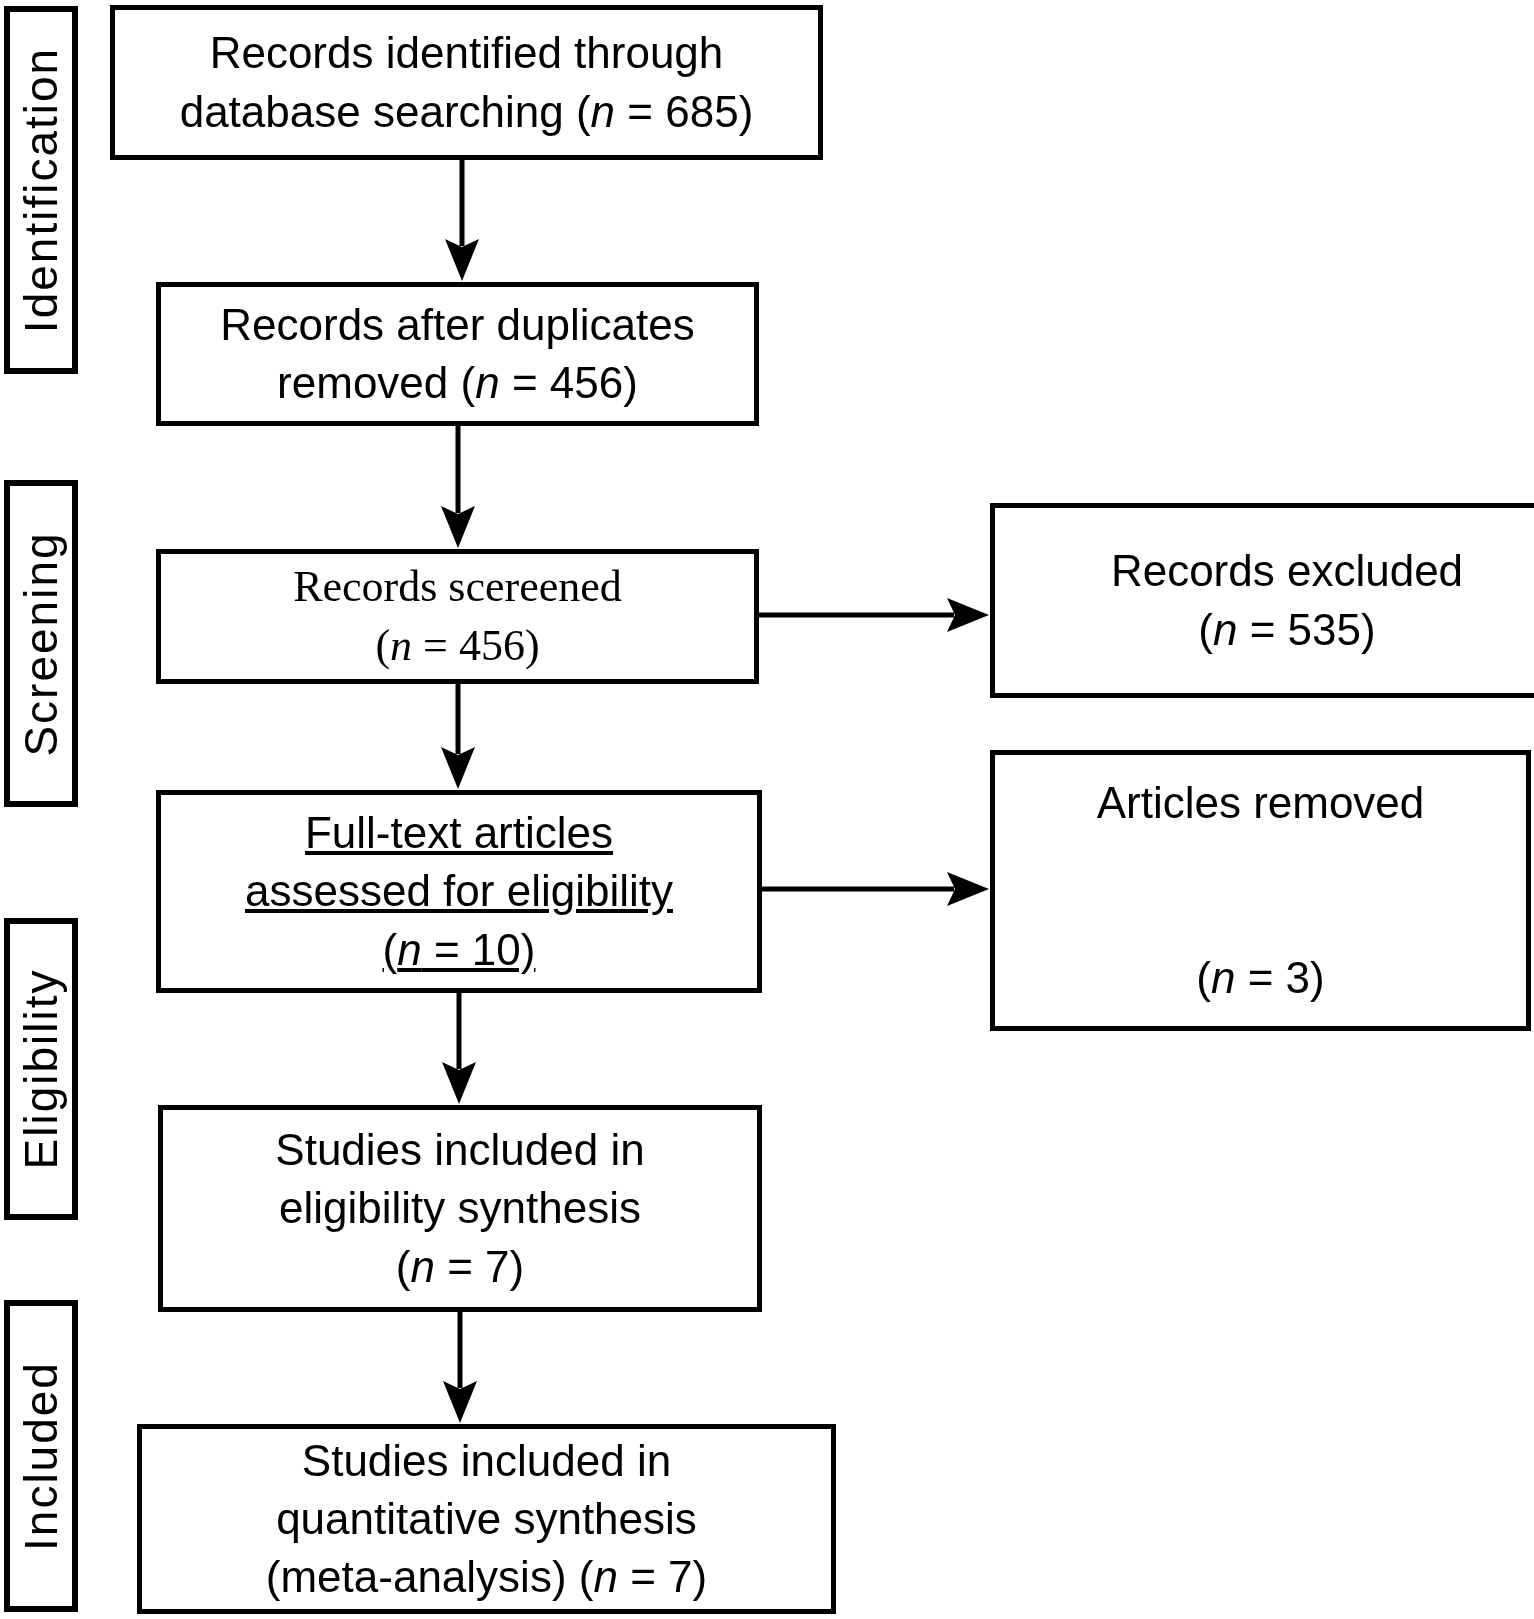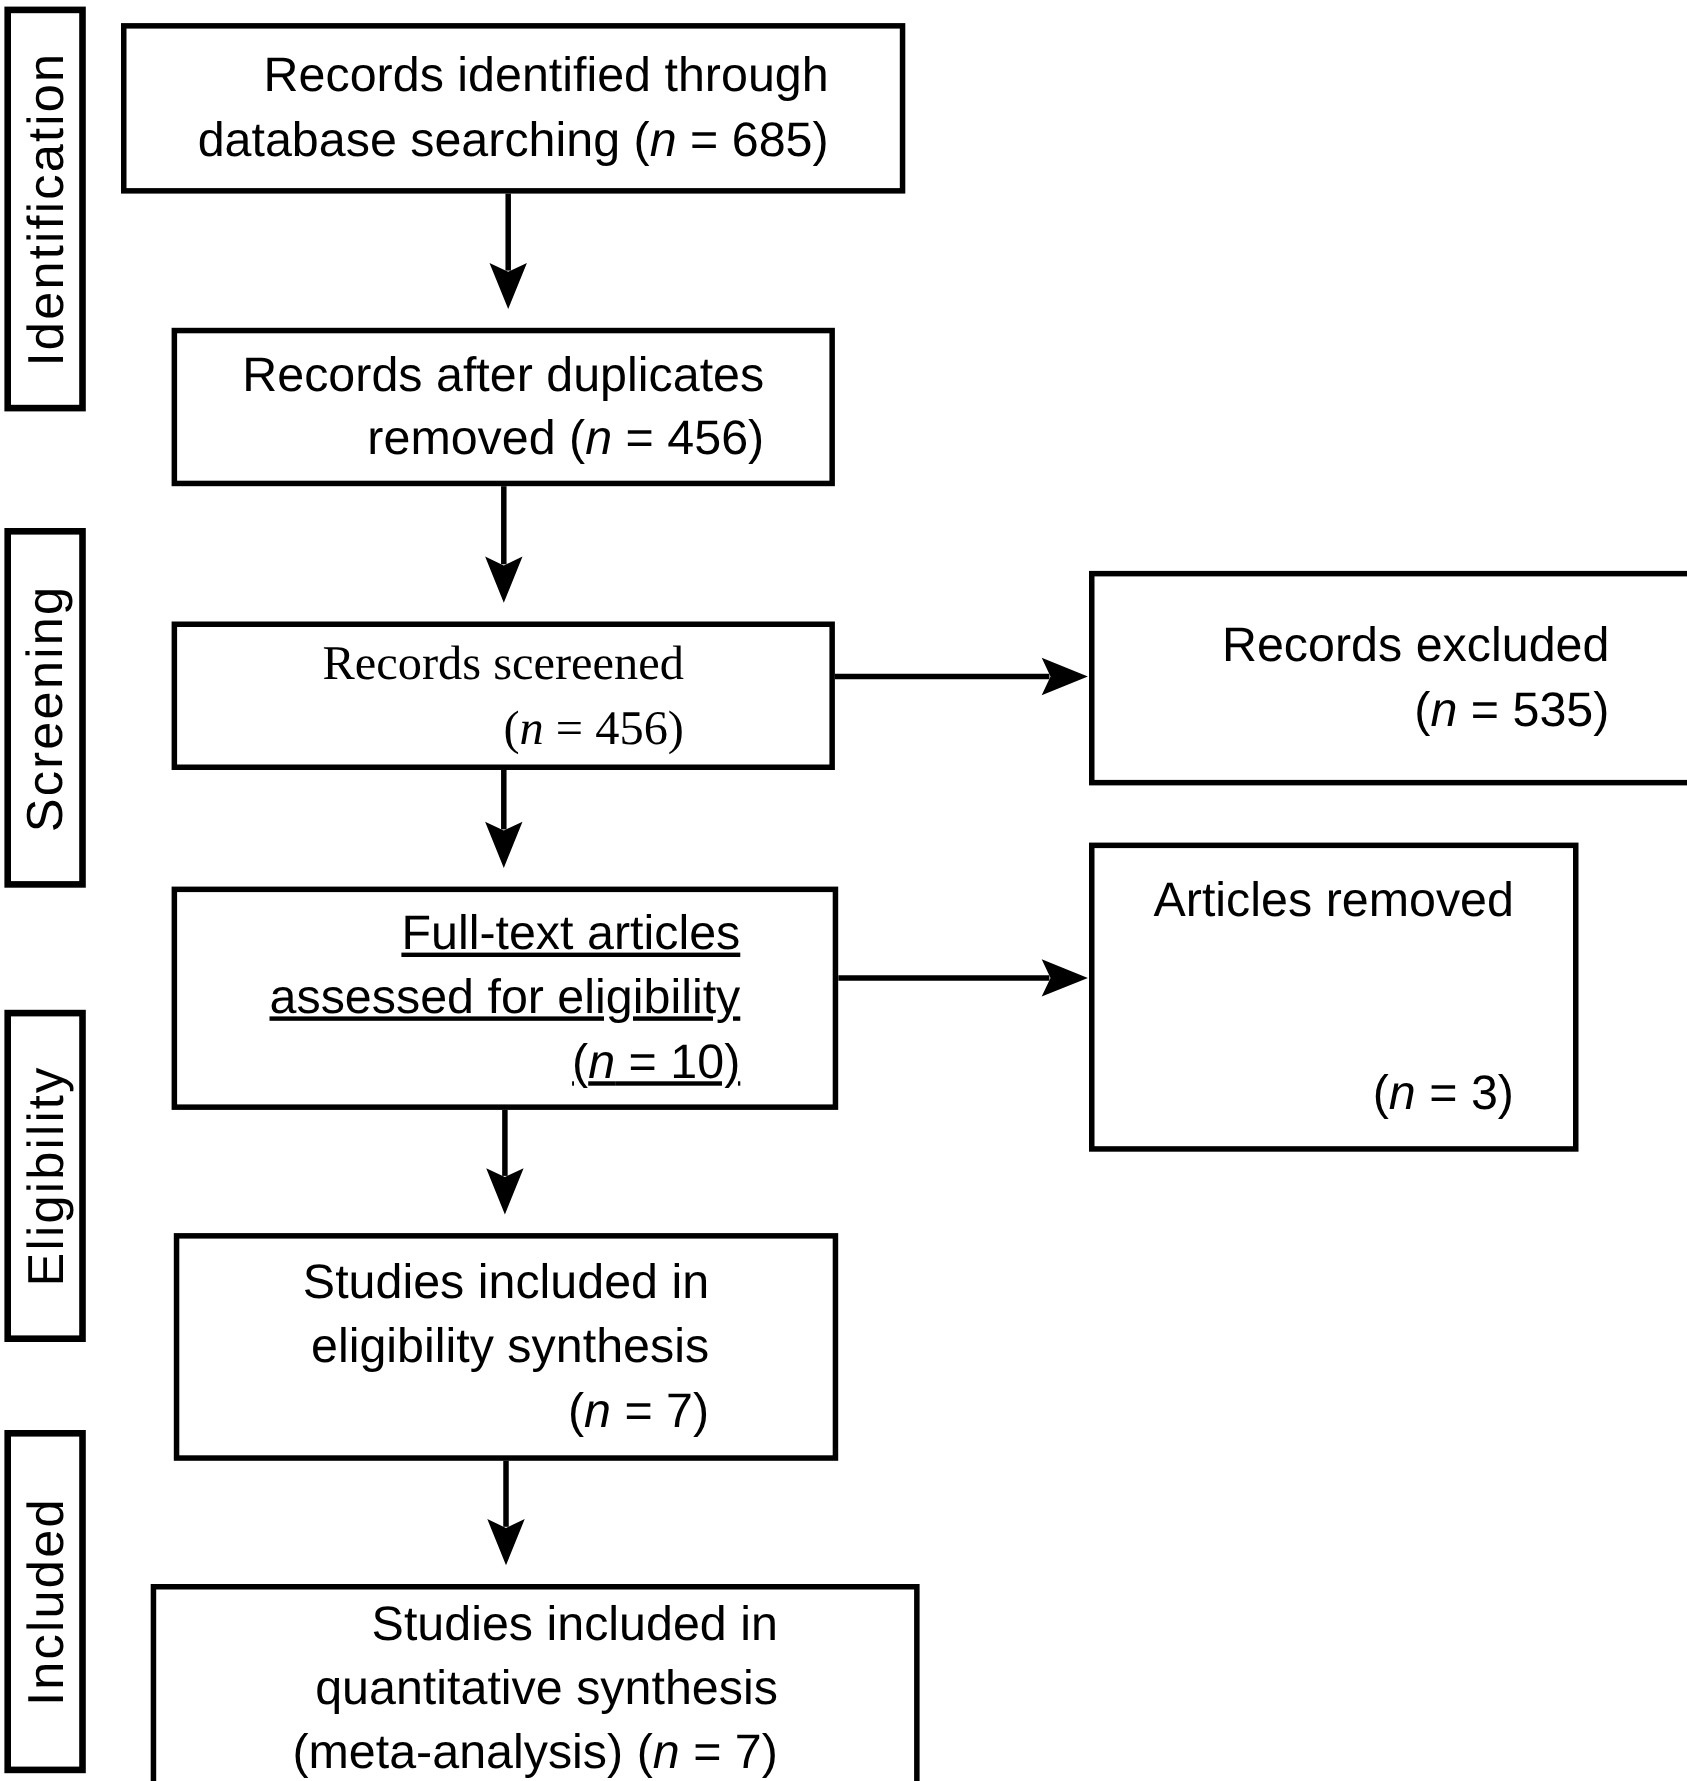--- a/index.html
+++ b/index.html
@@ -21,23 +21,22 @@
     width: 1534px;
     height: 1619px;
   }
   .box {
     position: absolute;
     border: 5px solid #000000;
     background: #ffffff;
     display: flex;
     align-items: center;
     justify-content: center;
-    text-align: right;
+    text-align: center;
     box-sizing: border-box;
-    margin-top: 16px;
   }
   .box-text {
     font-size: 44px;
     line-height: 1.32;
     white-space: nowrap;
     color: #000000;
   }
   .it { font-style: italic; }
   .stage-box {
     position: absolute;
@@ -62,21 +61,21 @@
   .stage-included       { left: 4px;  top: 1300px; width: 74px; height: 312px; }
   
   .box-identified   { left: 110px; top: 5px;    width: 713px; height: 155px; }
   .box-duplicates   { left: 156px; top: 282px;  width: 603px; height: 144px; }
   .box-screened     { left: 156px; top: 549px;  width: 603px; height: 135px; font-family: Liberation Serif, serif; }
   .box-fulltext     { left: 156px; top: 790px;  width: 606px; height: 203px; text-decoration: underline; }
   .box-qualitative  { left: 158px; top: 1105px; width: 604px; height: 207px; }
   .box-quantitative { left: 137px; top: 1424px; width: 699px; height: 190px; }
   
   .box-excluded { left: 990px; top: 503px; width: 594px; height: 195px; }
-  .box-removed  { left: 990px; top: 750px; width: 445px; height: 281px; }
+  .box-removed  { left: 990px; top: 750px; width: 541px; height: 281px; }
 </style>
 </head>
 <body>
 
 <div class="diagram">
 
   <svg class="arrow-layer" viewBox="0 0 1534 1619">
 
     <g>
       <line x1="462" y1="160" x2="462" y2="246" stroke="#000000" stroke-width="5"></line>

